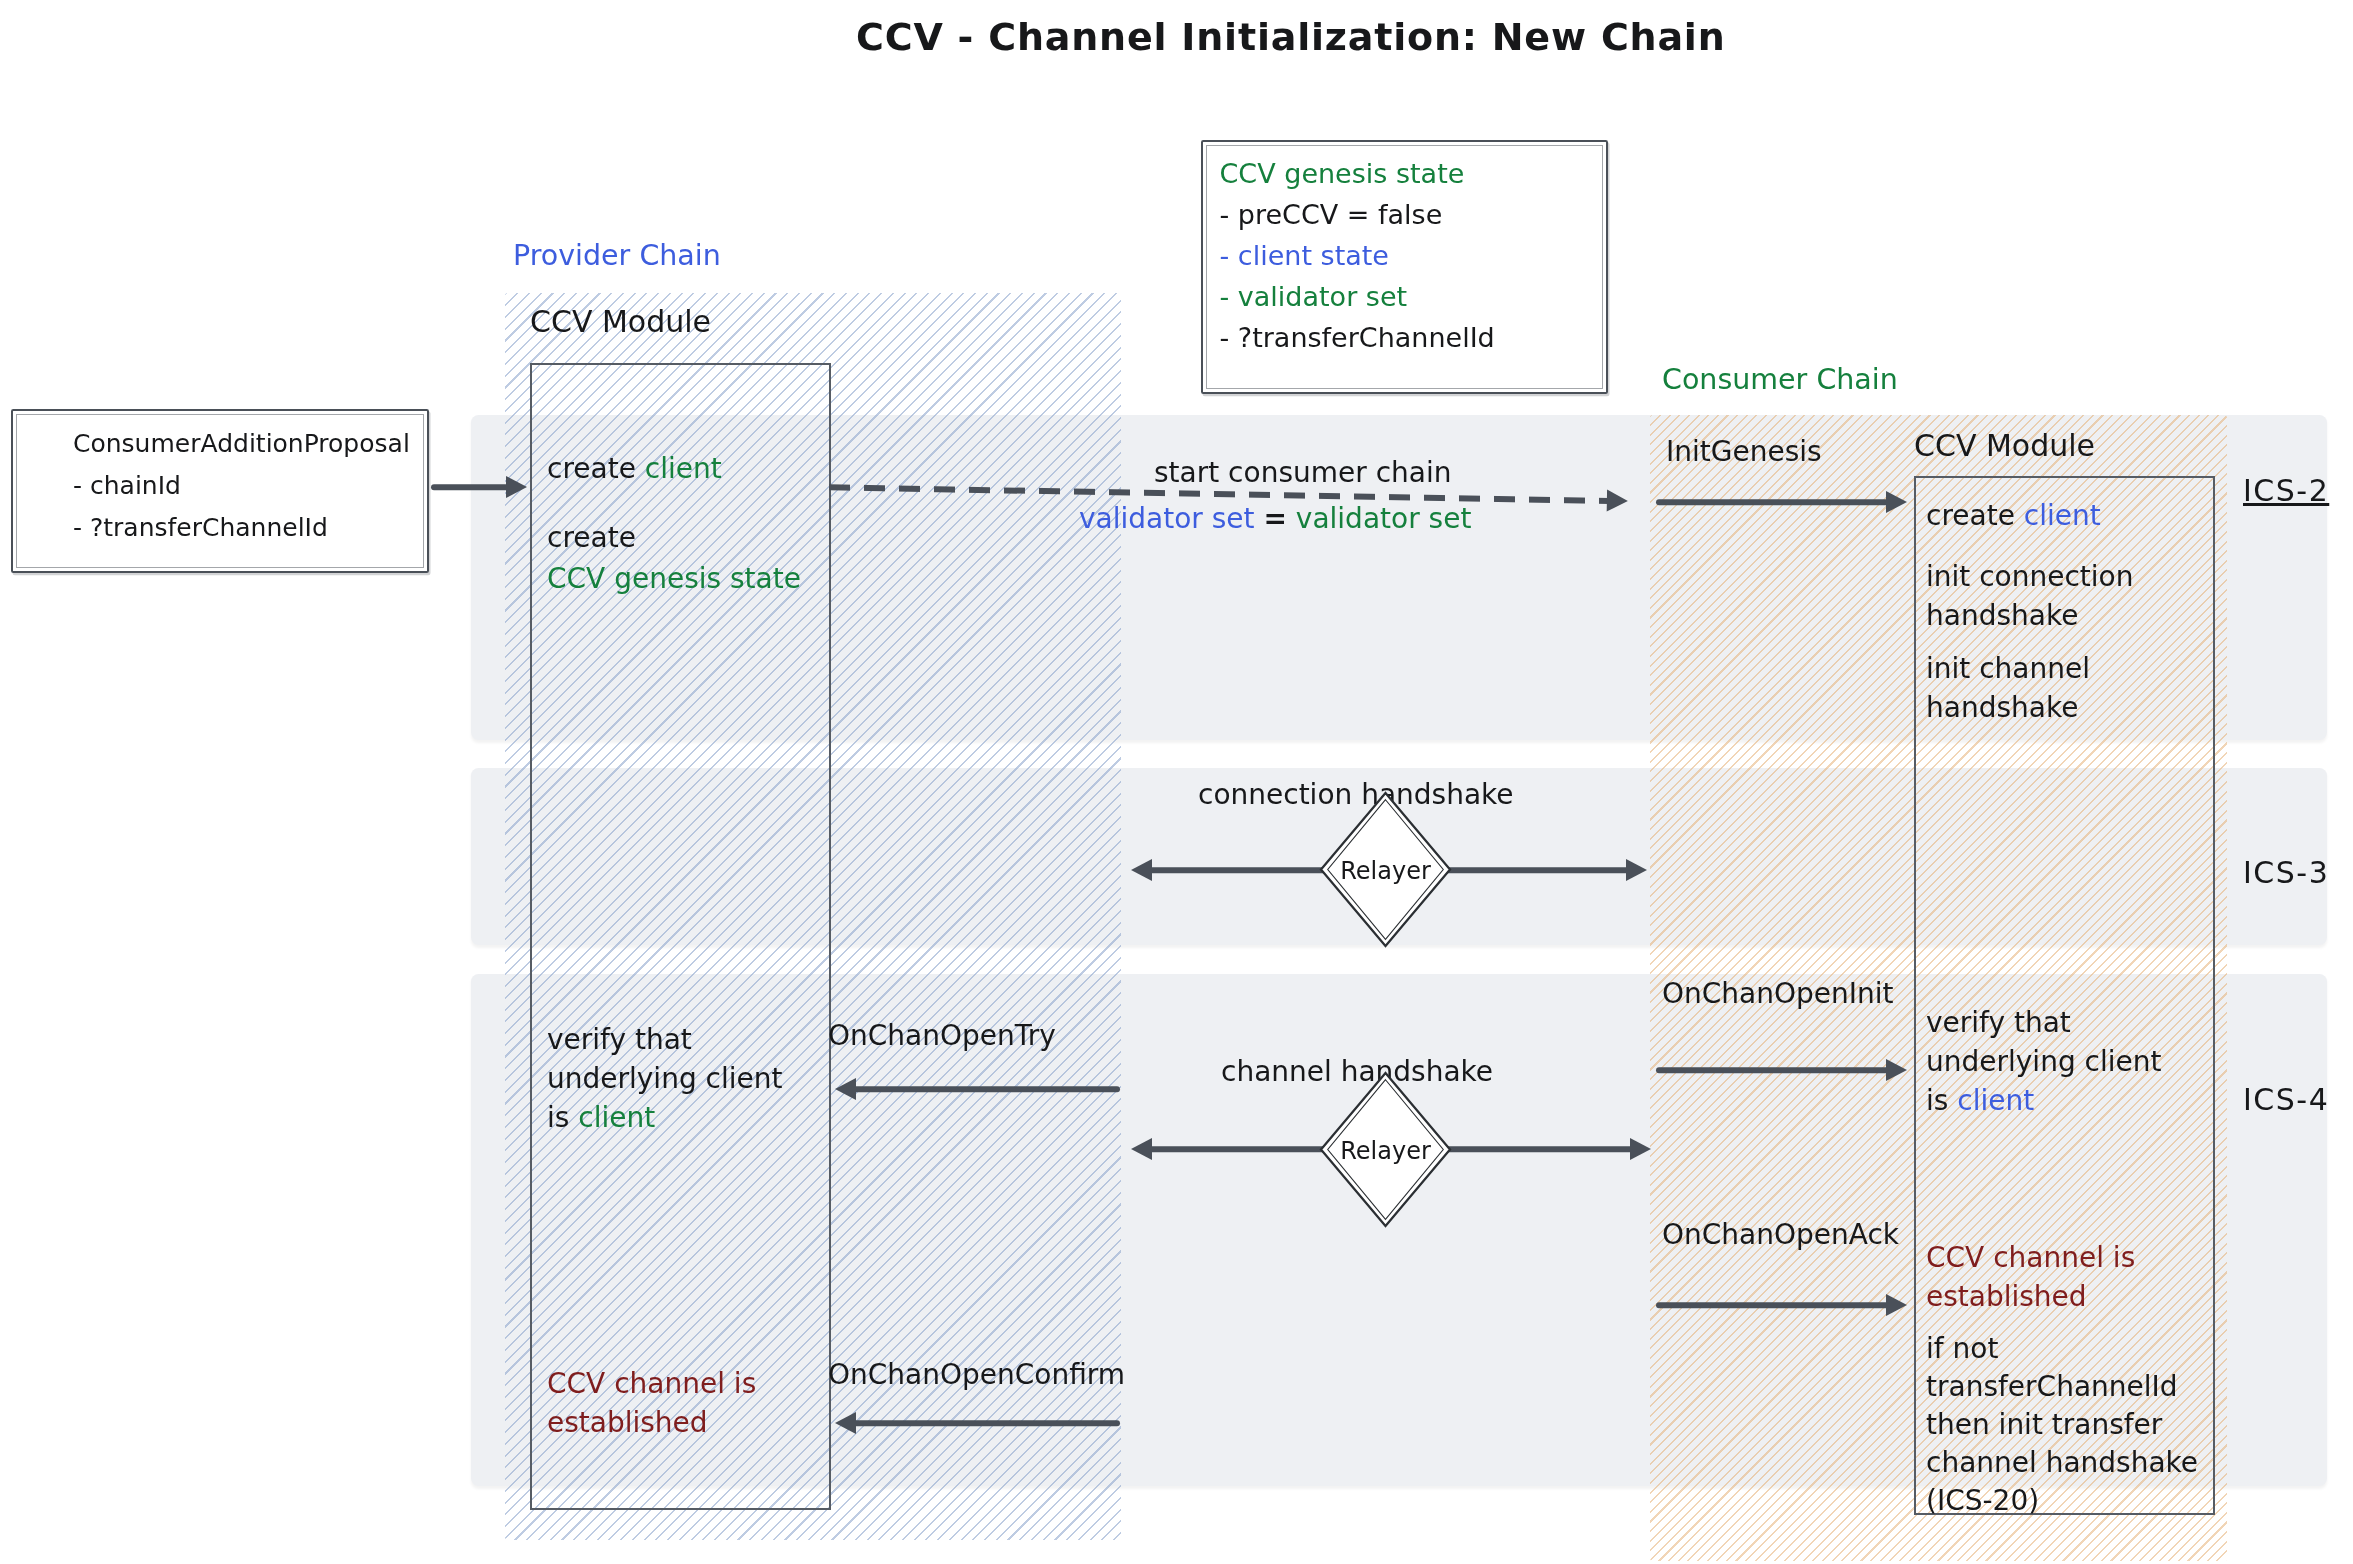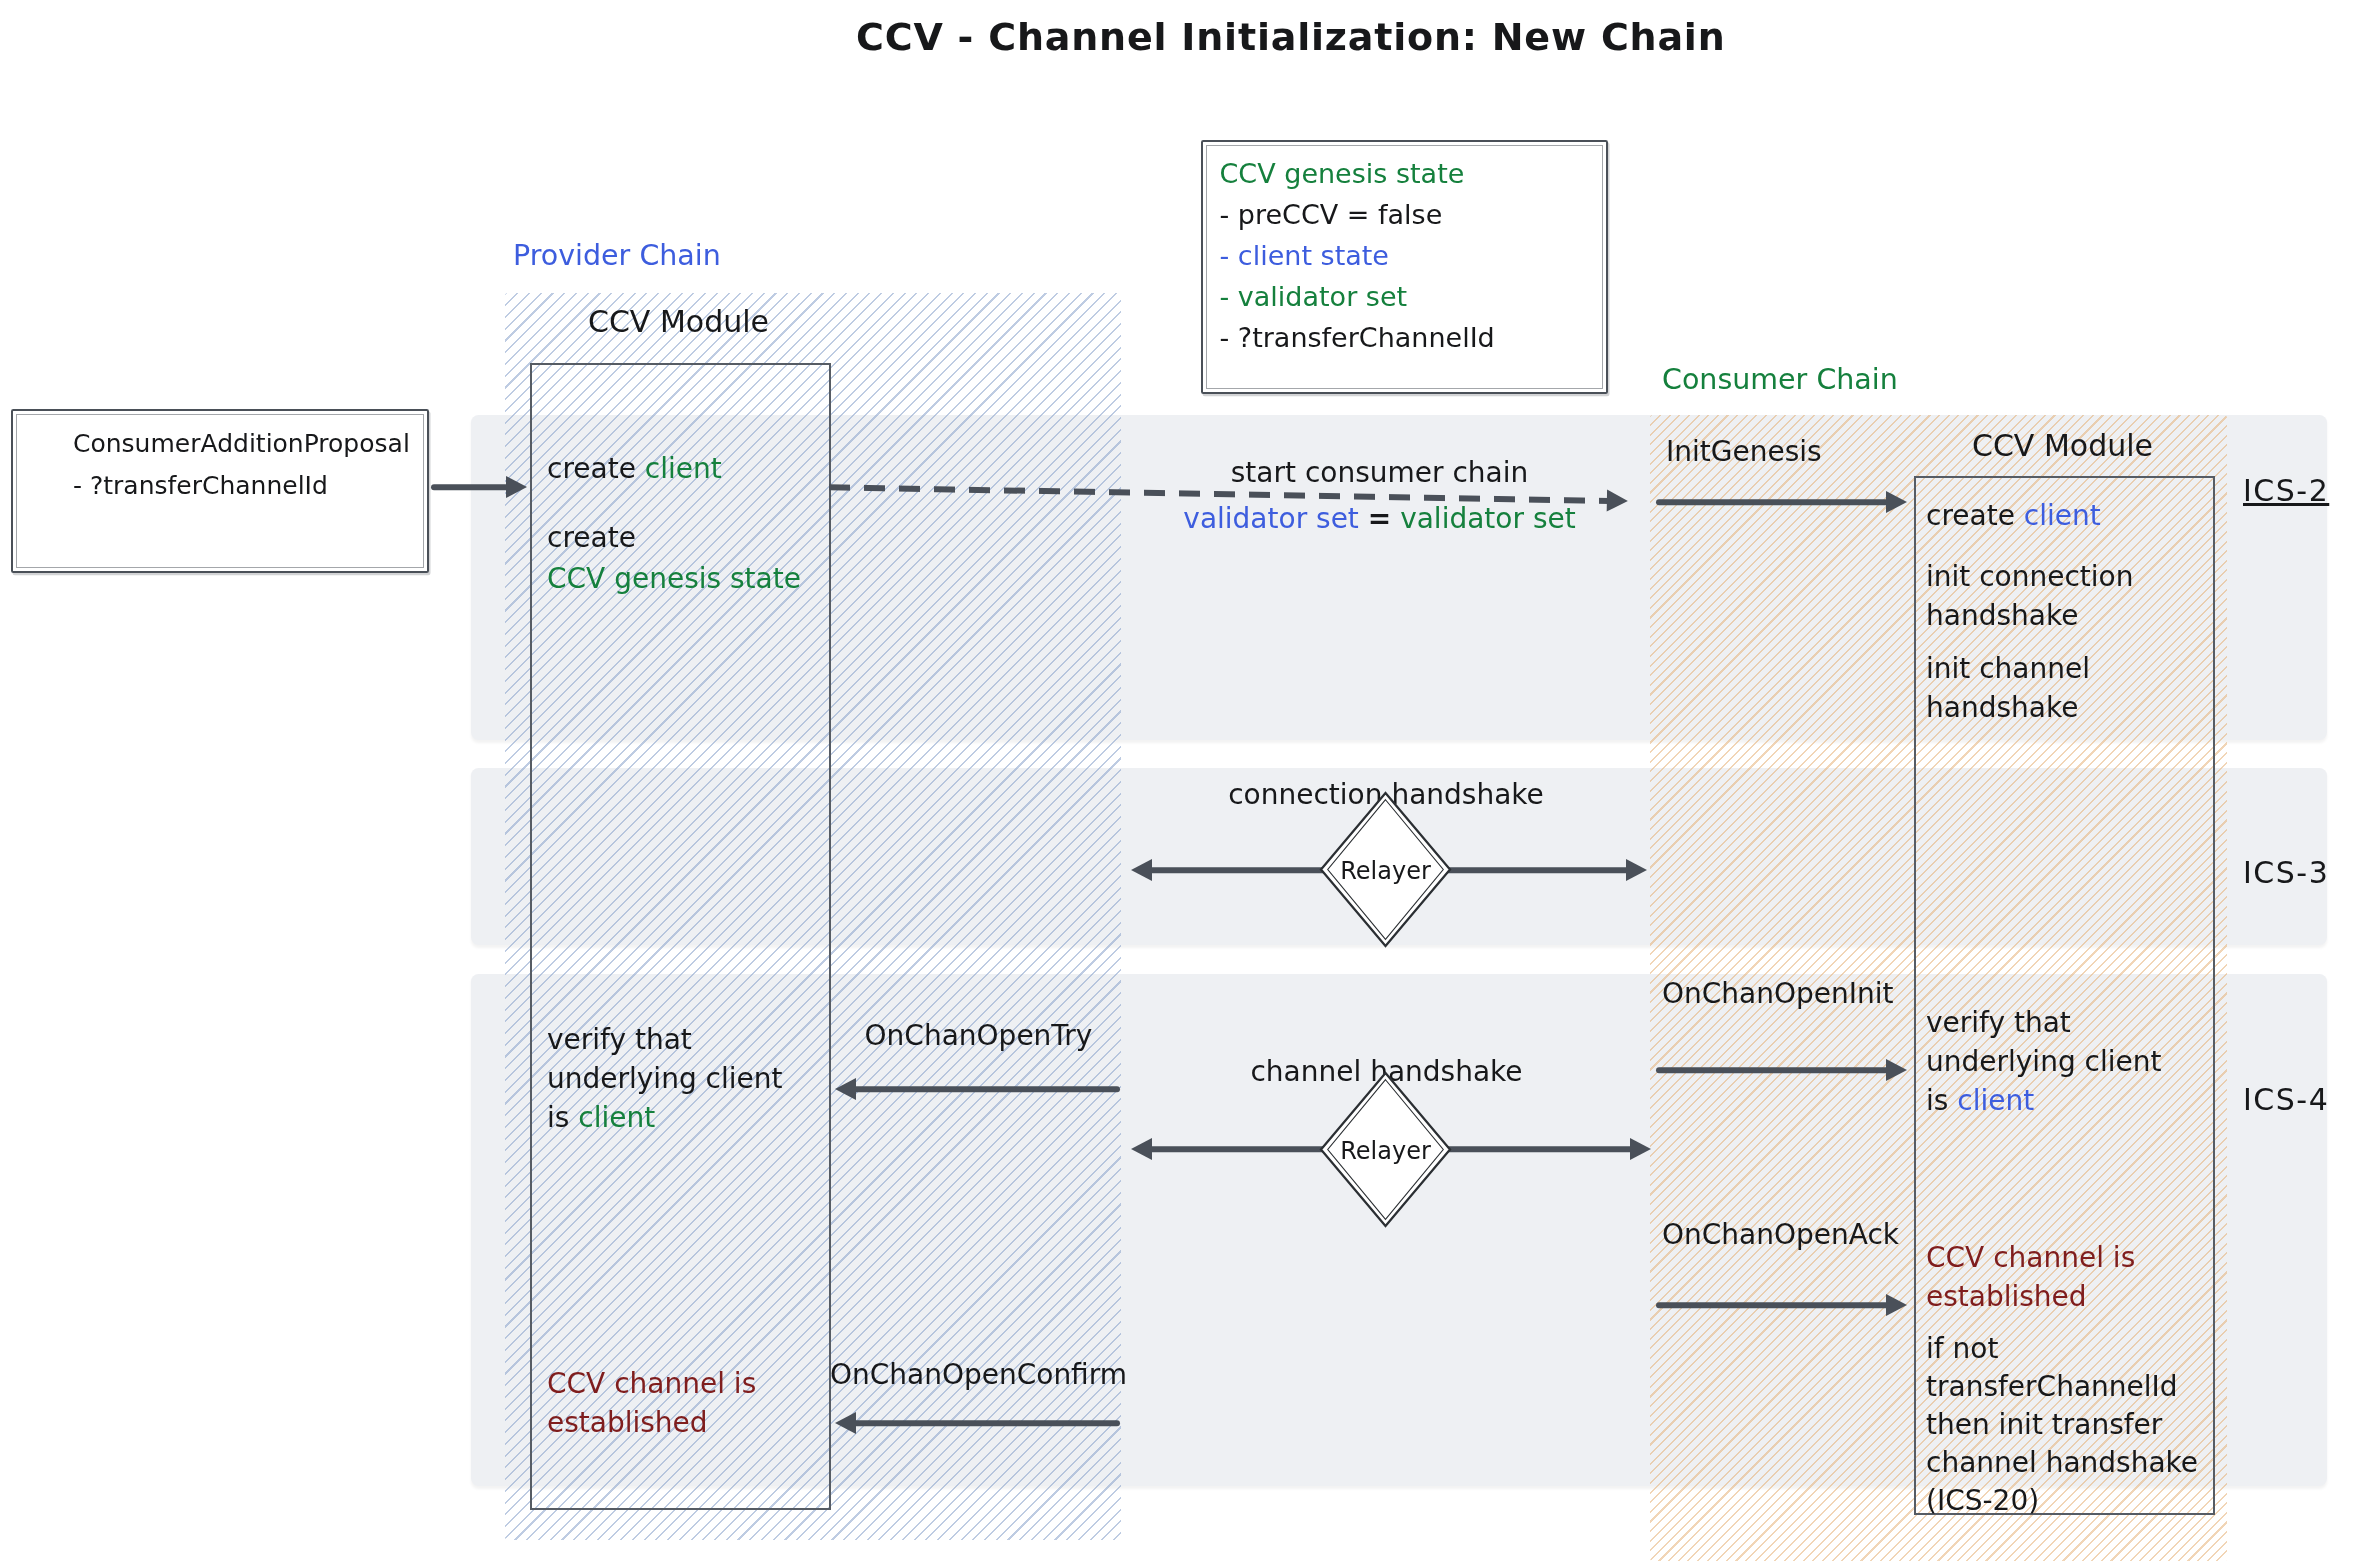--- a/index.html
+++ b/index.html
@@ -1,21 +1,21 @@
 <!DOCTYPE html>
 <html style="font-size:12px"><head>
 <meta charset="utf-8">
 <style>
   html,body{margin:0;padding:0;background:#fff;}
   #canvas{
     position:relative;width:2354px;height:1564px;background:#ffffff;
     font-family:"DejaVu Sans", sans-serif;color:#17181a;overflow:hidden;
   }
   .txt{position:absolute;font-size:28px;white-space:nowrap;line-height:1.0;}
-  .center{text-align:center;}
+  .center{text-align:left;}
   .c-black{color:#17181a;}
   .c-orange{color:#15803d;}
   .c-blue{color:#3d5dde;}
   .c-green{color:#7f1d1d;}
   .bold{font-weight:700;}
 
   
   .band{position:absolute;left:471px;width:1856px;background:#eef0f3;border-radius:7.5px;
         box-shadow:0 2.3px 3px rgba(0,0,0,0.05);}
   #band-ics2{top:415px;height:325px;}
@@ -82,20 +82,21 @@
   <div class="txt c-orange" style="left:1662px;top:366px;font-size:28.5px;">Consumer Chain</div>
 
   <div class="txt center" style="left:530px;top:307px;width:297px;font-size:30px;">CCV Module</div>
   <div class="txt center" style="left:1914px;top:431px;width:297px;font-size:30px;">CCV Module</div>
 
   <div class="module-box" id="provider-module-box"></div>
   <div class="module-box" id="consumer-module-box"></div>
 
   <div class="info-box" id="proposal-box">
     <div class="line">ConsumerAdditionProposal</div>
+    <div class="line">- chainId</div>
     <div class="line">- ?transferChannelId</div>
   </div>
   <div class="arrow right" style="left:431px;top:476px;width:96px;">
     <div class="shaft"></div>
     <div class="head"></div>
   </div>
 
   <div class="info-box" id="genesis-box">
     <div class="line c-orange">CCV genesis state</div>
     <div class="line c-black">- preCCV = false</div>

